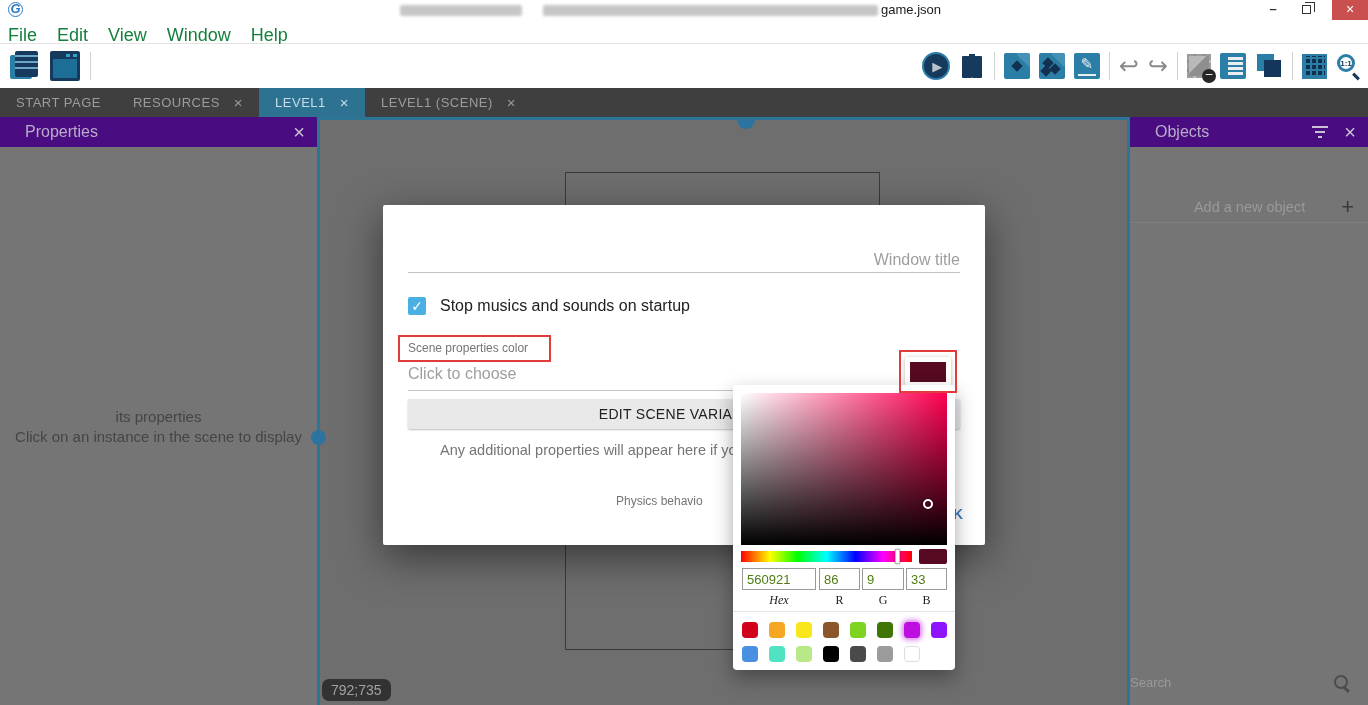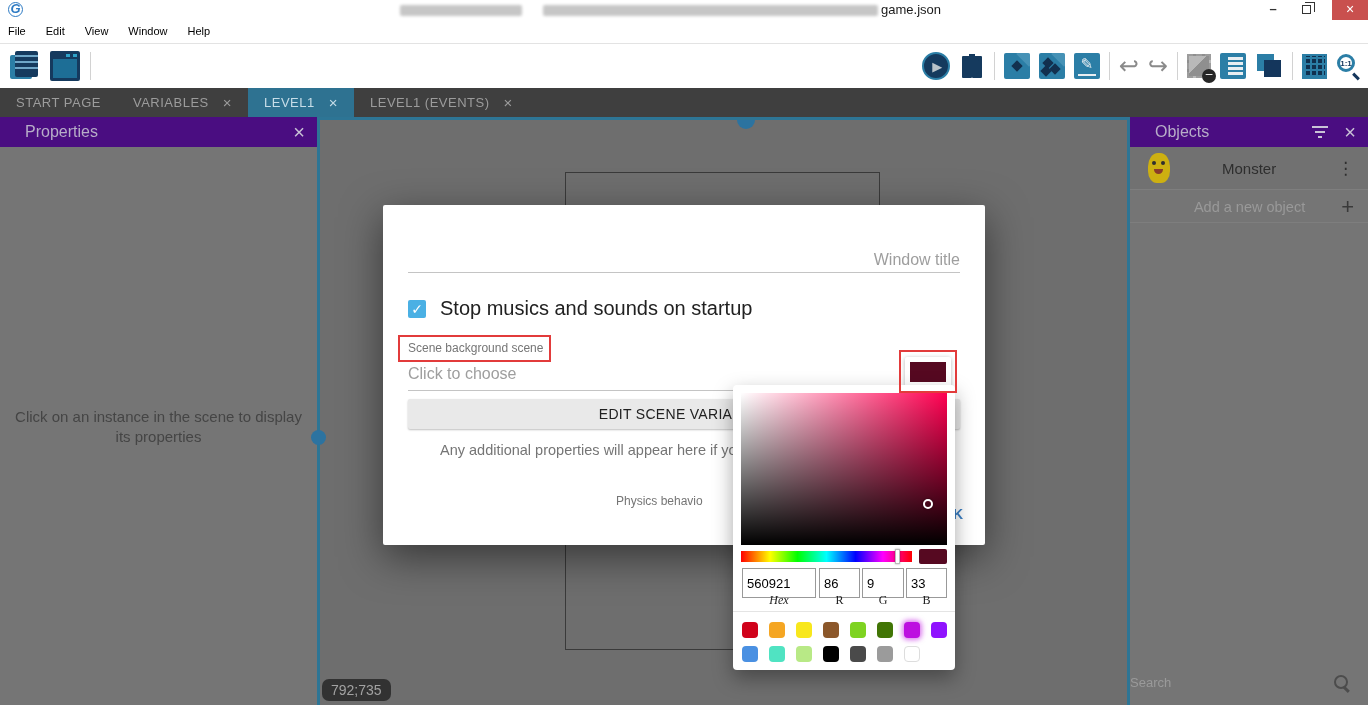--- a/index.html
+++ b/index.html
@@ -14,21 +14,21 @@
   .doc-title { position:absolute; left:881px; top:2px; font-size:13px; color:#1a1a1a; }
   .win-btn { position:absolute; top:0; height:20px; text-align:center; font-size:13px; color:#333; line-height:18px; }
   .btn-min { left:1258px; width:30px; font-weight:bold; }
   .btn-restore { left:1292px; width:30px; }
   .restore-glyph { position:absolute; left:10px; top:5px; width:9px; height:9px; border:1.2px solid #333; background:#fff; }
   .restore-glyph::before { content:""; position:absolute; left:2px; top:-4px; width:9px; height:9px; border:1.2px solid #333; border-left:none; border-bottom:none; }
   .btn-close { left:1332px; width:36px; background:#c9504e; color:#fff; font-size:14px; line-height:19px; }
 
   
   .menubar { position:absolute; left:0; top:20px; width:1368px; height:24px; background:#fff; border-bottom:1px solid #e3e3e3; }
-  .menu-item { float:left; font-size:11px; color:#000000; padding:5px 10px 2px 10px; height:24px; }
+  .menu-item { float:left; font-size:18px; color:#15803d; padding:5px 10px 2px 10px; height:24px; }
   .menu-item:first-child { padding-left:8px; }
 
   
   .toolbar { position:absolute; left:0; top:44px; width:1368px; height:44px; background:#fff; }
   .tb-left { position:absolute; left:10px; top:6px; display:flex; align-items:center; gap:10px; height:32px; }
   .tb-right { position:absolute; right:6px; top:6px; display:flex; align-items:center; gap:9px; height:32px; }
   .tb-sep { width:1px; height:28px; background:#d2d2d2; }
   .icon-doc { position:relative; width:30px; height:30px; }
   .icon-doc .back { position:absolute; left:0; top:4px; width:22px; height:24px; background:#2b7ea6; border-radius:2px; }
   .icon-doc .front { position:absolute; left:5px; top:0; width:23px; height:26px; background:#153a5e; border-radius:2px;
@@ -102,41 +102,41 @@
   .search-icon { position:relative; width:20px; height:20px; margin-right:16px; }
   .search-icon::before { content:""; position:absolute; left:2px; top:2px; width:10px; height:10px; border:2px solid #4c4c4c; border-radius:50%; }
   .search-icon::after { content:""; position:absolute; right:2px; bottom:2px; width:7px; height:2.5px; background:#4c4c4c; transform:rotate(45deg); }
 
   
   .dialog { position:absolute; left:383px; top:205px; width:602px; height:340px; background:#fff; border-radius:2px; box-shadow:0 12px 40px rgba(0,0,0,.5); z-index:10; }
   .wt-input { position:absolute; left:25px; top:42px; width:552px; height:26px; border:none; border-bottom:1px solid #c4c4c4; font-size:16px; color:#444; outline:none; font-family:inherit;text-align:right; }
   .wt-input::placeholder { color:#9e9e9e; }
   .cb-row { position:absolute; left:25px; top:92px; display:flex; align-items:center; gap:14px; }
   .checkbox { width:18px; height:18px; background:#4ab0e4; border-radius:2px; color:#fff; font-size:14px; font-weight:bold; text-align:center; line-height:18px; }
-  .cb-label { font-size:20px; color:#212121; }
+  .cb-label { font-size:16px; color:#212121; }
   .scene-bg-label { position:absolute; left:25px; top:136px; font-size:12px; color:#757575; }
   .click-choose { position:absolute; left:25px; top:160px; font-size:16px; color:#9e9e9e; }
   .underline2 { position:absolute; left:25px; top:185px; width:547px; height:1px; background:#c4c4c4; }
   .swatch-paper { position:absolute; left:522px; top:152px; width:46px; height:30px; background:#fff; box-shadow:0 1px 4px rgba(0,0,0,.3); border-radius:2px; }
   .swatch-inner { position:absolute; left:5px; top:5px; width:36px; height:20px; }
   .edit-vars-btn { position:absolute; left:25px; top:194px; width:552px; height:30px; background:#e9e9e9; border:none; border-radius:2px; box-shadow:0 1px 2px rgba(0,0,0,.25); font-size:14px; color:#212121; letter-spacing:.3px; font-family:inherit; }
   .helper1 { position:absolute; left:57px; top:237px; font-size:14.5px; color:#757575; white-space:nowrap; }
   .helper2 { position:absolute; left:233px; top:257px; font-size:12px; color:#757575; white-space:nowrap;margin-top:32px; }
   .ok-frag { position:absolute; left:558px; top:301px; font-size:14px; color:#3b7fc4; font-weight:bold; letter-spacing:1px; }
 
   
   .picker { position:absolute; left:733px; top:385px; width:222px; height:285px; background:#fff; border-radius:4px; box-shadow:0 8px 20px rgba(0,0,0,.35); z-index:20; }
   .sat-area { position:absolute; left:8px; top:8px; width:206px; height:152px; background:hsl(341,100%,50%); }
   .sat-white { position:absolute; inset:0; background:linear-gradient(to right,#fff,rgba(255,255,255,0)); }
   .sat-black { position:absolute; inset:0; background:linear-gradient(to top,#000,rgba(0,0,0,0)); }
   .sat-ring { position:absolute; left:182px; top:106px; width:10px; height:10px; border:2px solid #fff; border-radius:50%; box-shadow:0 0 2px rgba(0,0,0,.6); }
   .hue-bar { position:absolute; left:8px; top:166px; width:171px; height:11px; background:linear-gradient(to right,#f00 0%,#ff0 17%,#0f0 33%,#0ff 50%,#00f 67%,#f0f 83%,#f00 100%); }
   .hue-handle { position:absolute; left:162px; top:164px; width:5px; height:15px; background:#fff; border:1px solid #bbb; box-shadow:0 0 2px rgba(0,0,0,.4); }
   .cur-swatch { position:absolute; left:186px; top:164px; width:28px; height:15px; border-radius:2px; }
-  .pk-input { position:absolute; top:183px; height:30px; border:1px solid #999; font-size:13px; color:#000000; padding:0 4px; outline:none; font-family:inherit; }
+  .pk-input { position:absolute; top:183px; height:22px; border:1px solid #999; font-size:13px; color:#4d7c0f; padding:0 4px; outline:none; font-family:inherit; }
   .in-hex { left:9px; width:74px; } .in-r { left:86px; width:41px; } .in-g { left:129px; width:42px; } .in-b { left:173px; width:41px; }
   .pk-label { position:absolute; top:208px; font-size:12px; color:#222; text-align:center; font-family:"Liberation Serif","DejaVu Serif",serif; }
   .lb-hex { left:9px; width:74px;font-style:italic; } .lb-r { left:86px; width:41px; } .lb-g { left:129px; width:42px; } .lb-b { left:173px; width:41px; }
   .pk-divider { position:absolute; left:0; top:226px; width:222px; height:1px; background:#e4e4e4; }
   .sw { position:absolute; width:16px; height:16px; border-radius:4px; }
   .sw.selected { box-shadow:0 0 5px 2px rgba(189,16,224,.55); }
   .sw.white { border:1px solid #ddd; }
 
   
   .annot { position:absolute; border:2px solid #e23b3b; z-index:30; }
@@ -211,41 +211,41 @@
         <span class="handle"></span>
       </span>
   </div>
 </div>
 
 <div class="tabbar">
   <div class="tab">
       <span>START PAGE</span>
     </div>
   <div class="tab">
-      <span>VARIABLES</span>
+      <span>RESOURCES</span>
       <span class="tab-close">×</span>
     </div>
   <div class="tab active">
       <span>LEVEL1</span>
       <span class="tab-close">×</span>
     </div>
   <div class="tab">
-      <span>LEVEL1 (EVENTS)</span>
+      <span>LEVEL1 (SCENE)</span>
       <span class="tab-close">×</span>
     </div>
 </div>
 
 <div class="panel-header" style="left:0;width:317px;">
   <span class="ph-title">Properties</span>
   <span class="ph-close">×</span>
 </div>
 <div class="props-panel">
   <div class="props-msg">
+    <div>its properties</div>
     <div>Click on an instance in the scene to display</div>
-    <div>its properties</div>
   </div>
 </div>
 
 <div class="canvas"></div>
 <div class="game-rect"></div>
 <div class="canvas-topline"></div>
 <div class="canvas-handle"></div>
 <div class="divider-v"></div>
 <div class="divider-dot"></div>
 <div class="divider-right"></div>
@@ -254,42 +254,37 @@
 <div class="panel-header" style="left:1130px;width:238px;">
   <span class="ph-title">Objects</span>
   <span class="filter-icon">
       <i></i>
       <i></i>
       <i></i>
     </span>
   <span class="ph-close">×</span>
 </div>
 <div class="objects-panel">
-  <div class="obj-row">
-    <span class="monster-icon"></span>
-    <span class="obj-name">Monster</span>
-    <span class="kebab">⋮</span>
-  </div>
   <div class="add-row">
     <span class="add-label">Add a new object</span>
     <span class="add-plus">+</span>
   </div>
   <div class="search-row">
     <input class="search-input" placeholder="Search" style="">
     <span class="search-icon"></span>
   </div>
 </div>
 
 <div class="dialog">
   <input class="wt-input" placeholder="Window title" style="">
   <div class="cb-row">
     <span class="checkbox">✓</span>
     <span class="cb-label">Stop musics and sounds on startup</span>
   </div>
-  <div class="scene-bg-label">Scene background scene</div>
+  <div class="scene-bg-label">Scene properties color</div>
   <div class="click-choose">Click to choose</div>
   <div class="underline2"></div>
   <div class="swatch-paper">
     <span class="swatch-inner" style="background-color: rgb(86, 9, 33);"></span>
   </div>
   <button class="edit-vars-btn">EDIT SCENE VARIABLES</button>
   <div class="helper1">Any additional properties will appear here if yo</div>
   <div class="helper2">Physics behavio</div>
   <div class="ok-frag">OK</div>
 </div>

